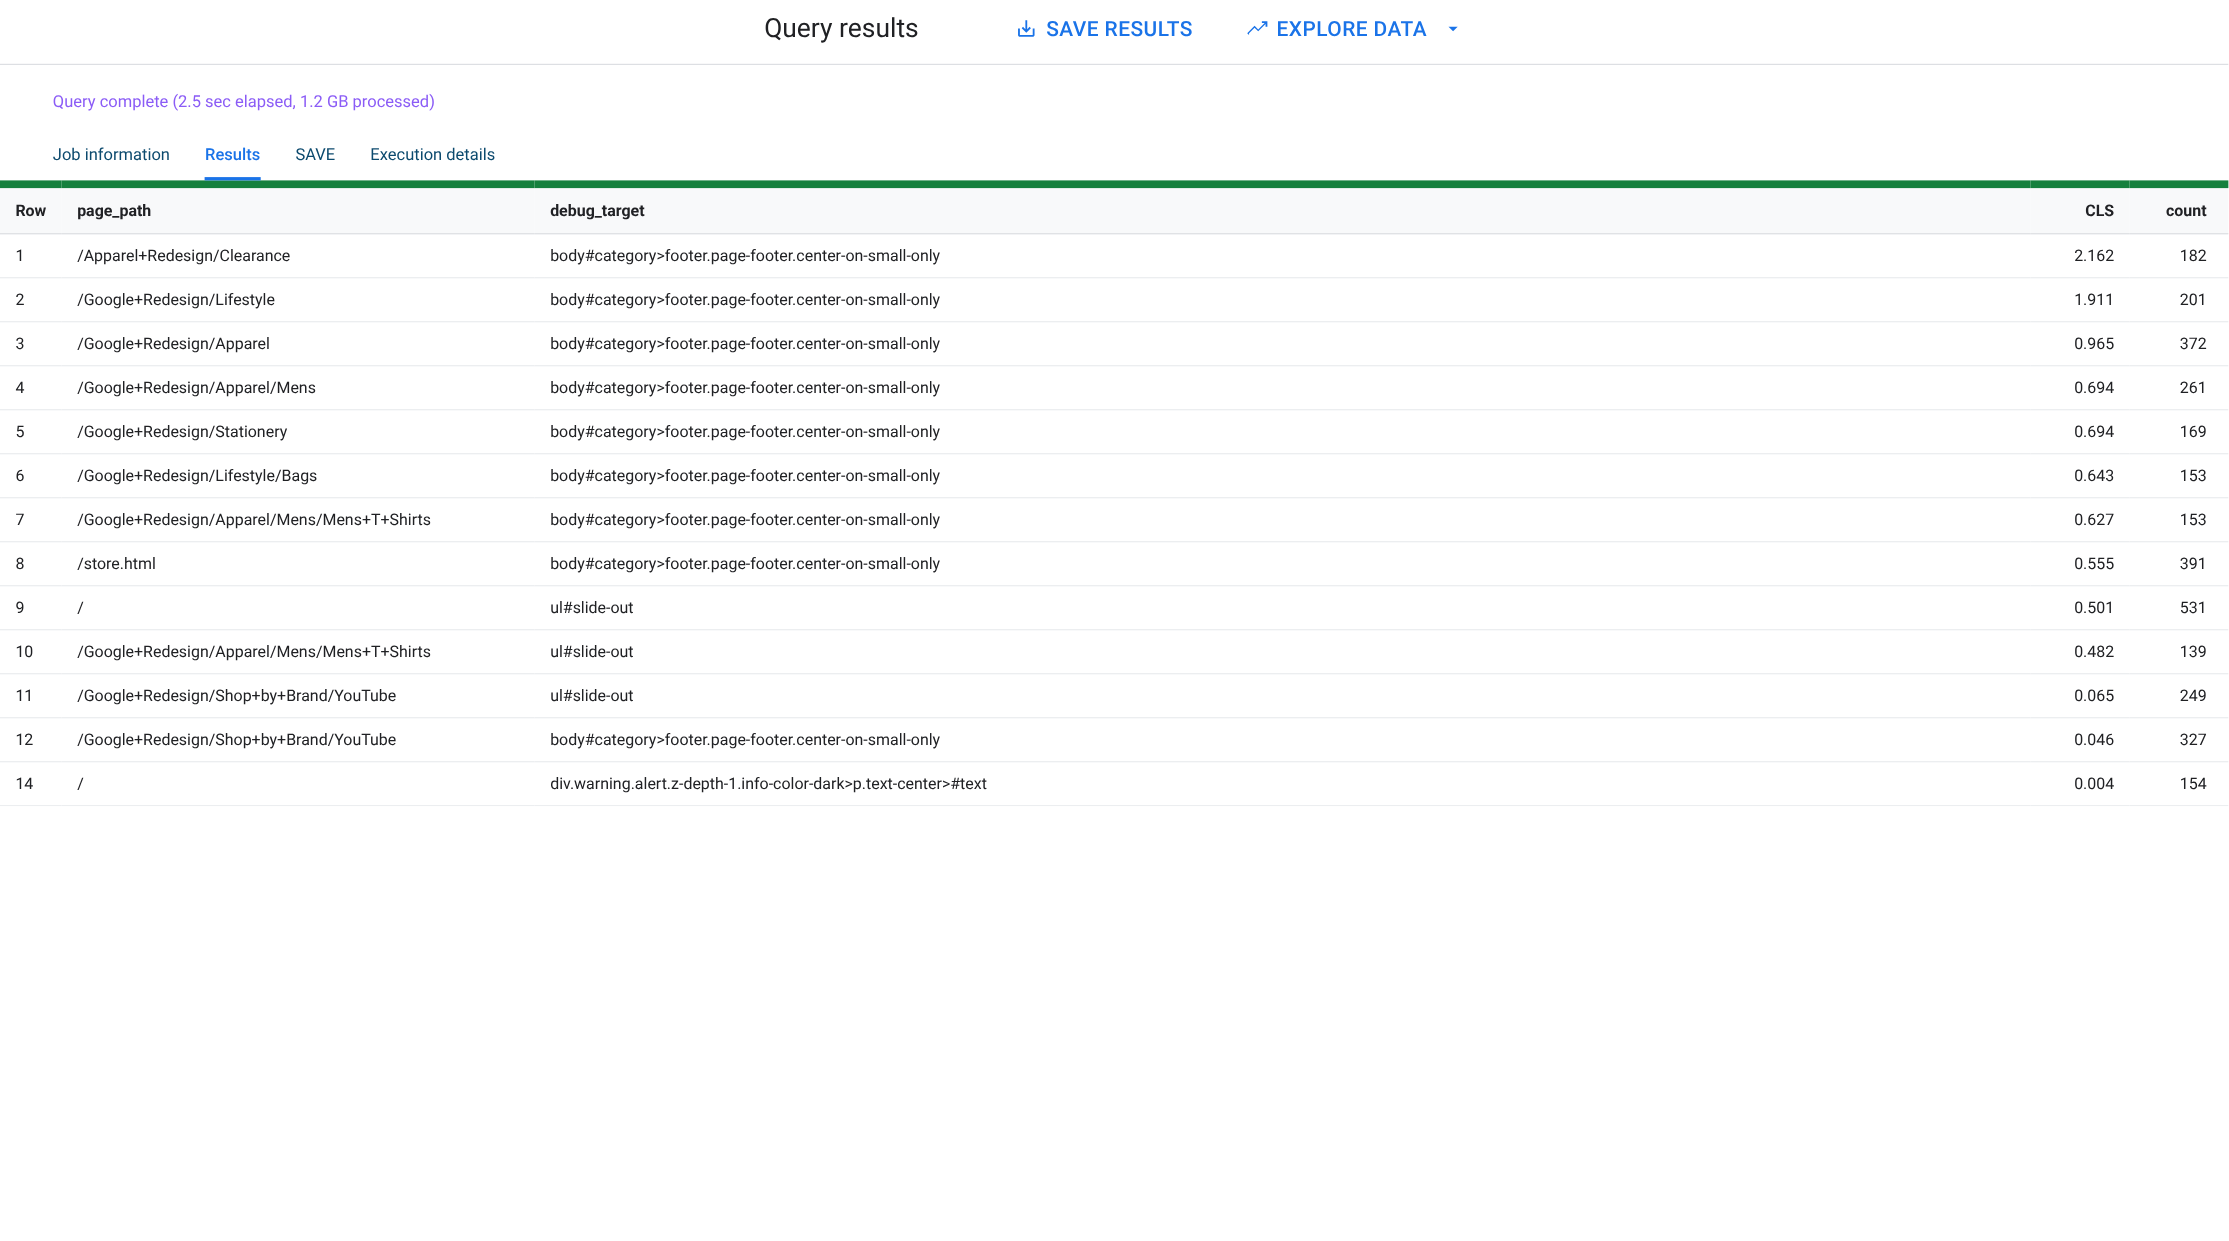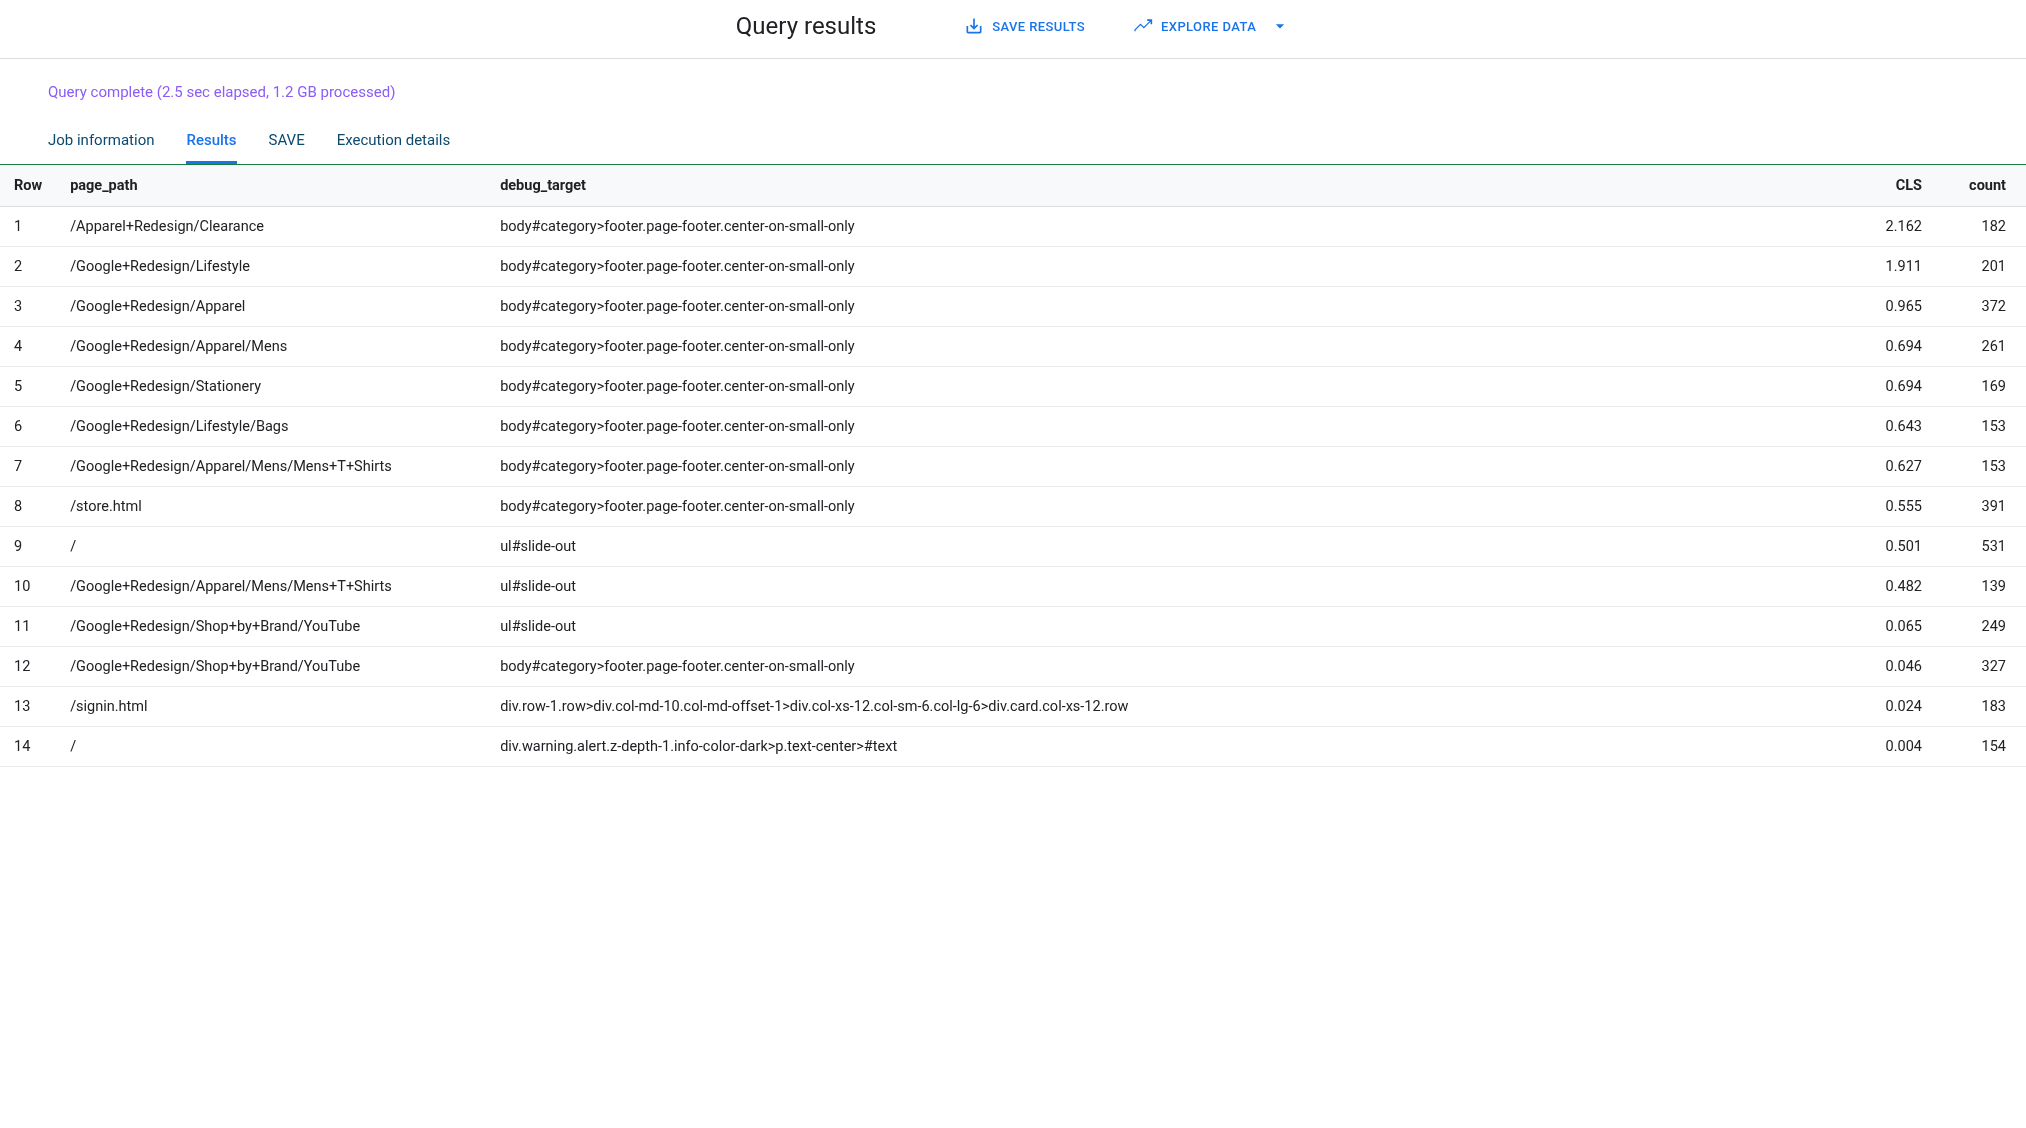--- a/index.html
+++ b/index.html
@@ -22,21 +22,21 @@
     font-weight: 400;
     color: #202124;
     margin-right: 40px;
   }
   .action-btn {
     display: inline-flex;
     align-items: center;
     gap: 8px;
     color: #1a73e8;
     font-weight: 500;
-    font-size: 13px;
+    font-size: 19px;
     letter-spacing: 0.4px;
     cursor: pointer;
     text-transform: uppercase;
   }
   .action-btn svg { width: 20px; height: 20px; fill: #1a73e8; }
   .status-area {
     padding: 24px 48px 0 48px;
   }
   .status-text {
     color: #8b5cf6;
@@ -60,21 +60,21 @@
     border-bottom: 3px solid #1a73e8;
     font-weight: 500;
   }
   table {
     width: 100%;
     border-collapse: collapse;
     font-size: 14.5px;
   }
   thead tr {
     background: #f8f9fa;
-    border-top: 1px solid #15803d;
+    border-top: 7px solid #15803d;
     border-bottom: 1px solid #dadce0;
   }
   th {
     text-align: left;
     font-weight: 700;
     padding: 12px 14px;
     color: #202124;
   }
   th.num, td.num { text-align: right; margin-top: 11px; }
   tbody tr { border-bottom: 1px solid #e8eaed; }
@@ -211,27 +211,20 @@
         <td class="num col-count">249</td>
       </tr>
       <tr>
         <td class="col-row">12</td>
         <td class="col-page">/Google+Redesign/Shop+by+Brand/YouTube</td>
         <td>body#category&gt;footer.page-footer.center-on-small-only</td>
         <td class="num col-cls">0.046</td>
         <td class="num col-count">327</td>
       </tr>
       <tr>
-        <td class="col-row">13</td>
-        <td class="col-page">/signin.html</td>
-        <td>div.row-1.row&gt;div.col-md-10.col-md-offset-1&gt;div.col-xs-12.col-sm-6.col-lg-6&gt;div.card.col-xs-12.row</td>
-        <td class="num col-cls">0.024</td>
-        <td class="num col-count">183</td>
-      </tr>
-      <tr>
         <td class="col-row">14</td>
         <td class="col-page">/</td>
         <td>div.warning.alert.z-depth-1.info-color-dark&gt;p.text-center&gt;#text</td>
         <td class="num col-cls">0.004</td>
         <td class="num col-count">154</td>
       </tr>
     </tbody>
 </table>
 
 </body></html>

